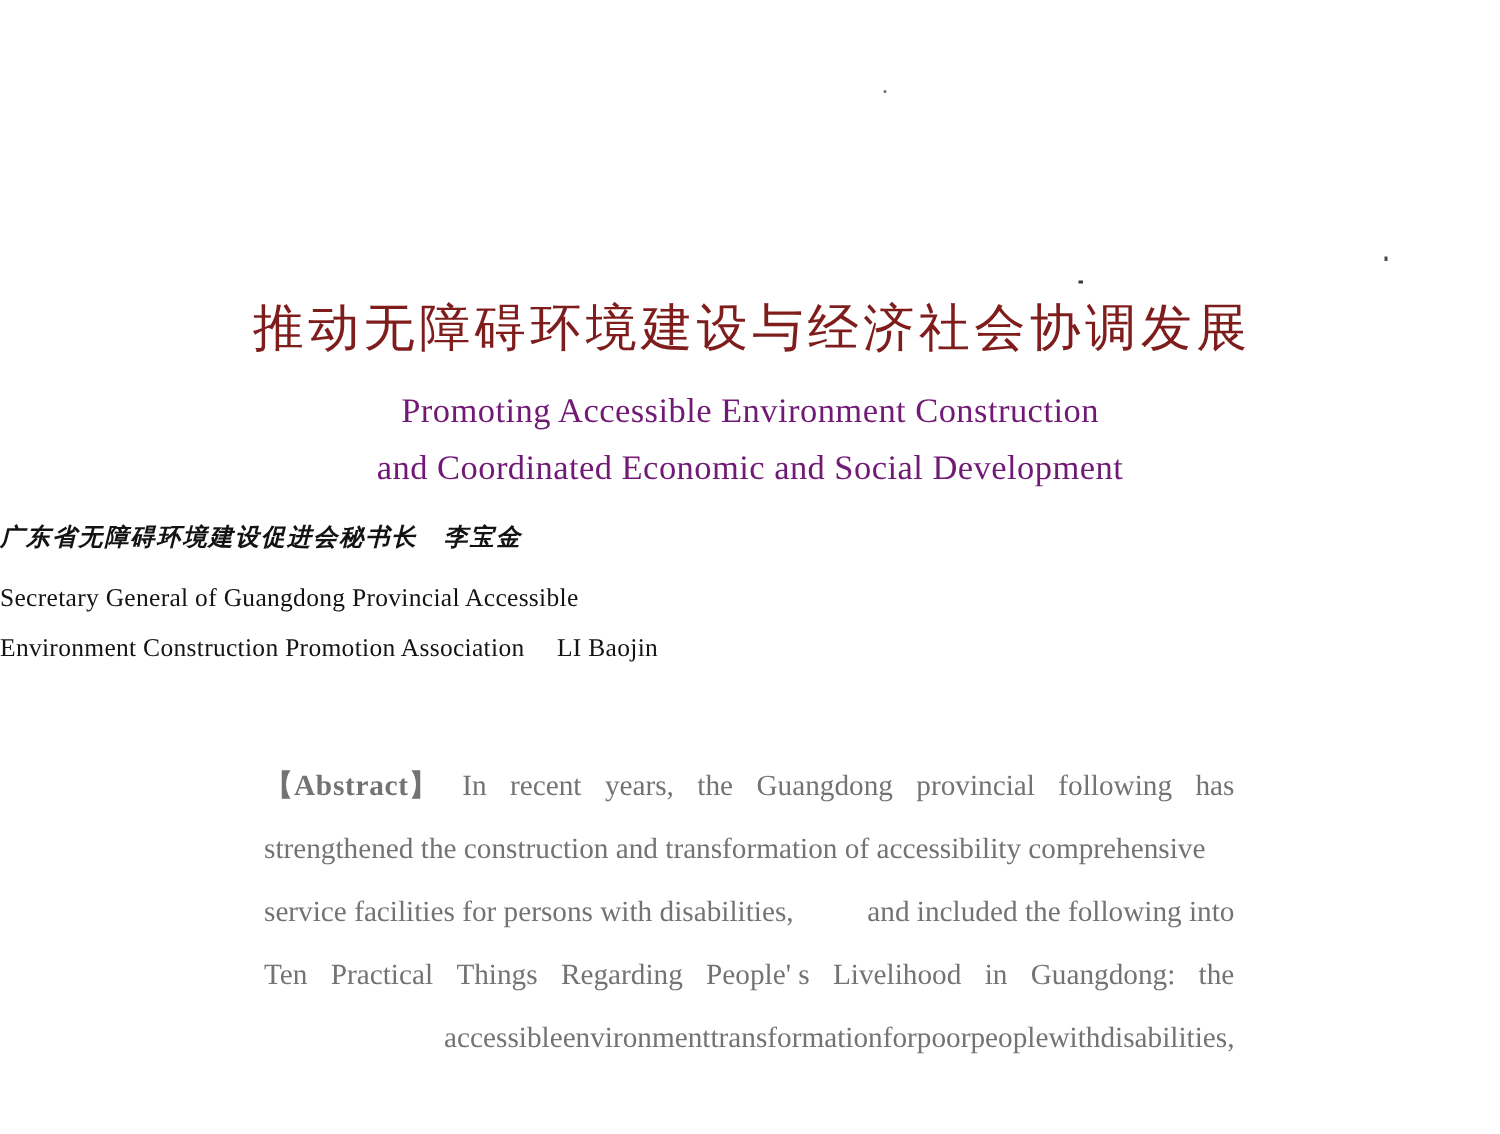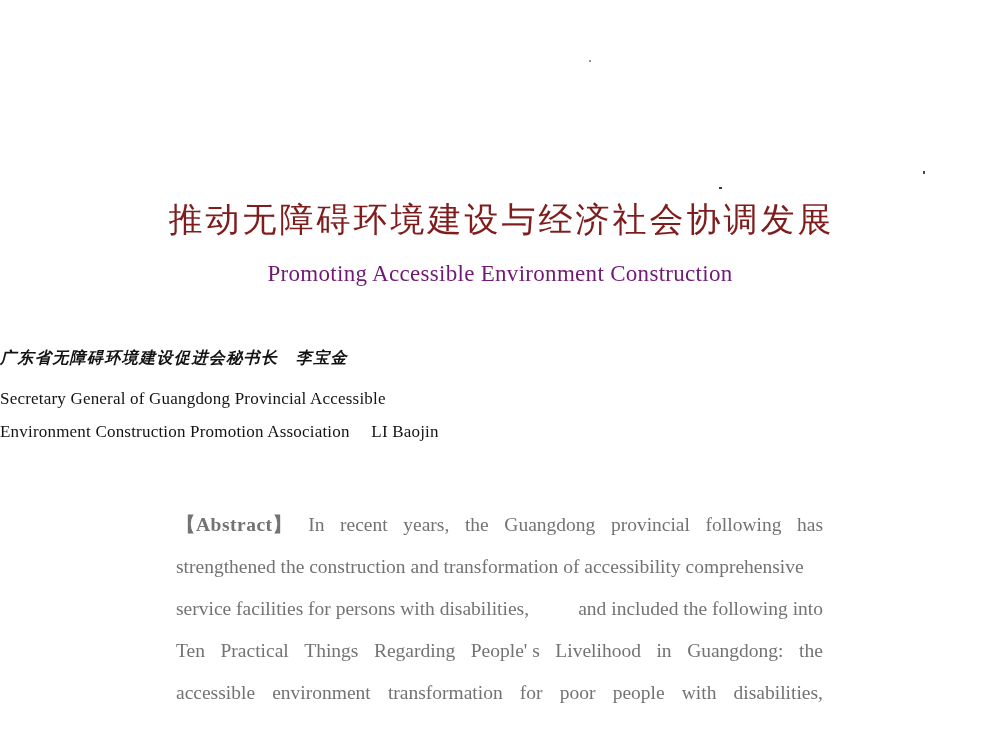--- a/index.html
+++ b/index.html
@@ -110,41 +110,43 @@
   .abstract .ln > span {
     display: inline-block;
   }
   .ln.j {
     display: flex;
     justify-content: space-between;
     white-space: pre;
   }
   .ln.last {
     display: flex;
-    justify-content: space-between;
+    justify-content: flex-end;
     white-space: pre;
+    margin-left: 34px;
   }
   .lbl-abstract {
     font-weight: 600;
     letter-spacing: 0.5px;
   }
 </style>
 </head>
 <body>
 
 <div class="page">
 
   <div class="speckle speckle-a"></div>
   <div class="speckle speckle-b"></div>
   <div class="speckle speckle-c"></div>
 
   <div class="cn-title">推动无障碍环境建设与经济社会协调发展</div>
 
   <div class="en-title">
     <div>Promoting Accessible Environment Construction</div>
+    <div>and Coordinated Economic and Social Development</div>
   </div>
 
   <div class="author-cn">广东省无障碍环境建设促进会秘书长　李宝金</div>
 
   <div class="author-en">
     <div>Secretary General of Guangdong Provincial Accessible</div>
     <div>Environment Construction Promotion Association　 LI Baojin</div>
   </div>
 
   <div class="abstract">

